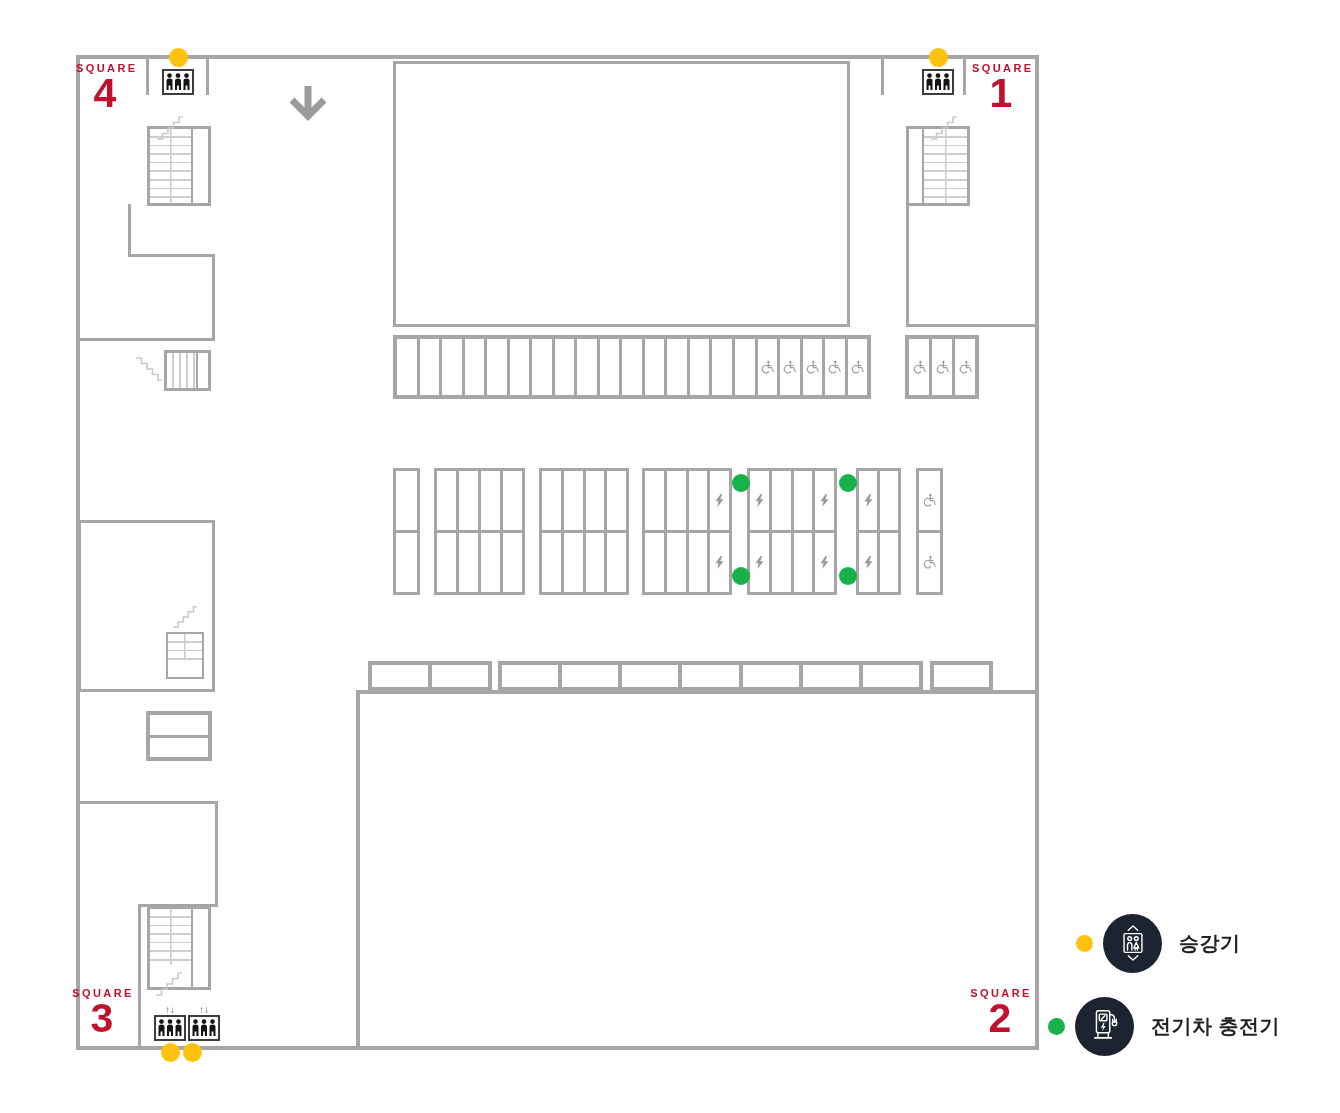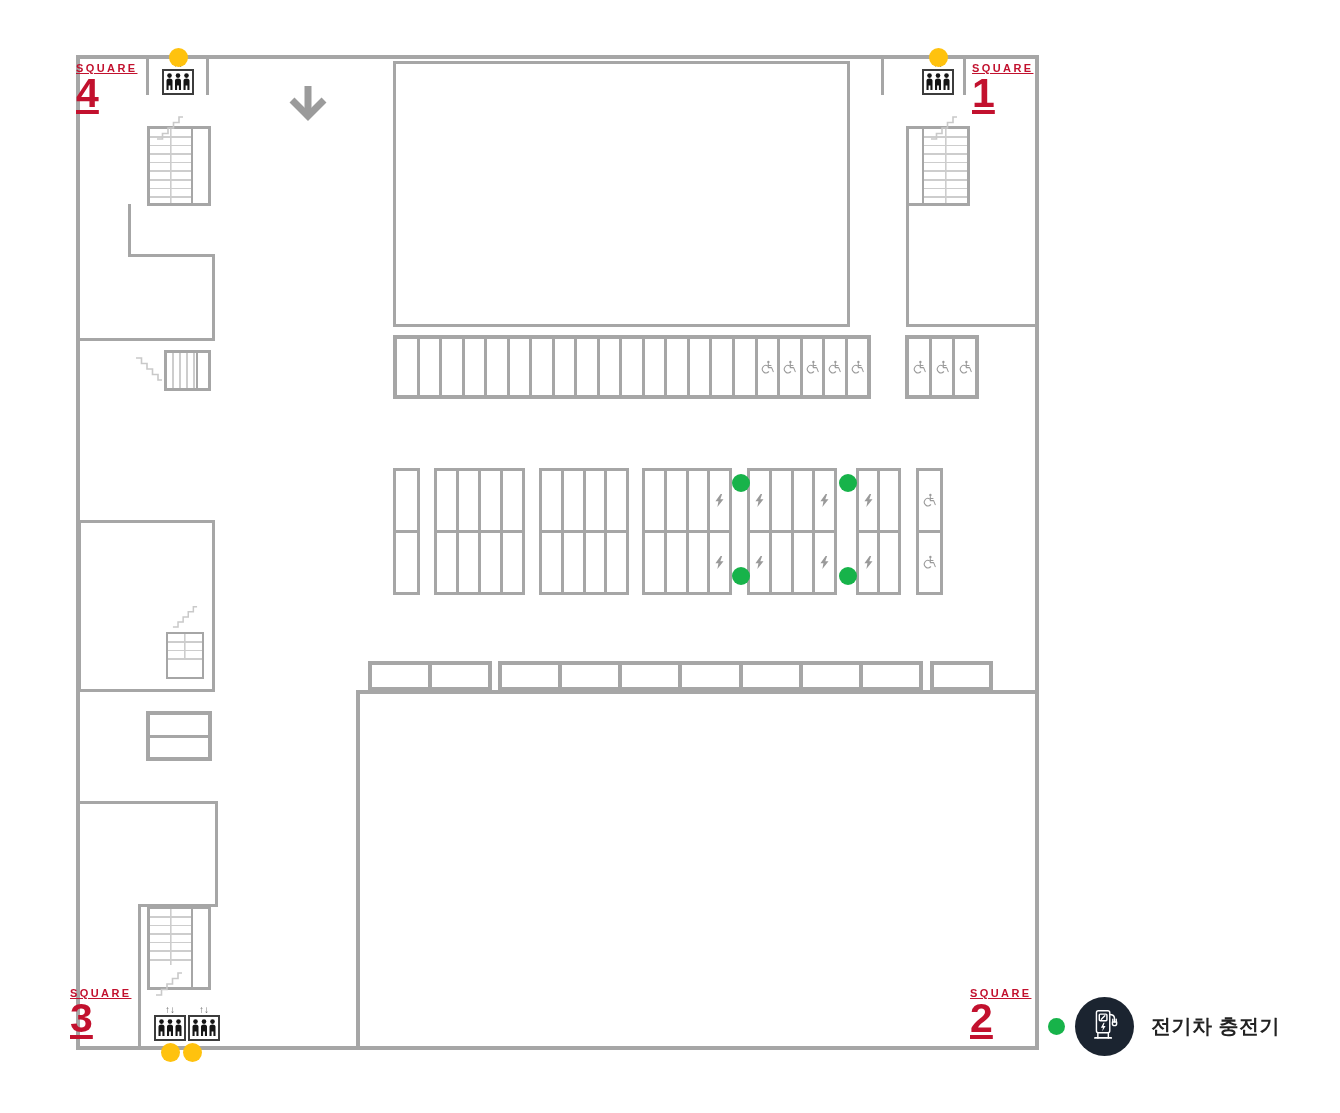--- a/index.html
+++ b/index.html
@@ -28,21 +28,21 @@
   .prowr{flex:1;display:flex;min-height:0;}
   .prowr + .prowr{border-top:3px solid var(--wall);}
   .pcell{flex:1;display:flex;align-items:center;justify-content:center;border-right:3px solid var(--wall);}
   .pcell:last-child{border-right:0;}
   .div4 .pcell{border-right-width:4px;}
   
   .dot{position:absolute;border-radius:50%;z-index:6;}
   .dot-y{background:var(--dot-yellow);}
   .dot-g{background:var(--dot-green);}
   
-  .sq{position:absolute;text-align:left;color:var(--accent-red);z-index:4;text-decoration:underline;}
+  .sq{position:absolute;text-align:center;color:var(--accent-red);z-index:4;}
   .sqw{font-size:11px;font-weight:bold;letter-spacing:2.4px;margin-right:-2px;white-space:nowrap;}
   .sqn{font-size:41px;font-weight:bold;line-height:0.92;margin-top:1px;}
   
   .elev{position:absolute;width:36px;text-align:center;z-index:5;}
   .ud{font-size:10px;line-height:11px;color:#666;letter-spacing:0;}
   .ebox{margin:0 auto;width:32px;height:26px;border:2px solid #3c3c3c;background:#fff;
         display:flex;align-items:center;justify-content:center;}
   
   .leg{position:absolute;display:flex;align-items:center;height:60px;}
   .leg .ldot{width:17px;height:17px;border-radius:50%;margin-right:10px;}
@@ -447,20 +447,36 @@
     </div>
   </div>
   <div class="dot dot-y" style="left:161px;top:1043px;width:19px;height:19px"></div>
   <div class="dot dot-y" style="left:183px;top:1043px;width:19px;height:19px"></div>
 
   <div class="sq" style="left:970px;top:987px;width:60px">
     <div class="sqw">SQUARE</div>
     <div class="sqn">2</div>
   </div>
 
+  <div class="leg" style="left:1076px;top:913px">
+    <div class="ldot dot-y"></div>
+    <div class="lcirc">
+      <svg width="32" height="40" viewBox="0 0 34 42" fill="none" stroke="#fff" stroke-width="1.5" stroke-linecap="round" stroke-linejoin="round">
+        <path d="M12 7.5 L17 3 L22 7.5"></path>
+        <rect x="7.5" y="11" width="19" height="20" rx="1.5"></rect>
+        <circle cx="13.5" cy="16.3" r="2"></circle>
+        <path d="M11.2 28.5 L11.2 23 Q11.2 20.6 13.5 20.6 Q15.8 20.6 15.8 23 L15.8 28.5"></path>
+        <circle cx="20.5" cy="16.3" r="2"></circle>
+        <path d="M20.5 20.4 L17.9 26.3 L23.1 26.3 Z"></path>
+        <path d="M19.4 26.3 V28.5 M21.6 26.3 V28.5"></path>
+        <path d="M12 34.5 L17 39 L22 34.5"></path>
+      </svg>
+    </div>
+    <div class="ltxt">승강기</div>
+  </div>
 
   <div class="leg" style="left:1048px;top:996px">
     <div class="ldot dot-g"></div>
     <div class="lcirc">
       <svg width="34" height="40" viewBox="0 0 34 42" fill="none" stroke="#fff" stroke-width="1.5" stroke-linecap="round" stroke-linejoin="round">
         <rect x="8" y="5" width="14" height="23" rx="2"></rect>
         <rect x="11" y="8.5" width="8" height="7" rx="1"></rect>
         <path d="M13.2 13.8 L16.8 10.2"></path>
         <path d="M15.5 17.5 L12.7 22.8 H14.9 L14 26.8 L17.6 21 H15.4 L16.6 17.5 Z" fill="#fff" stroke="none"></path>
         <path d="M9.5 28 V33.5 M20.5 28 V33.5"></path>

